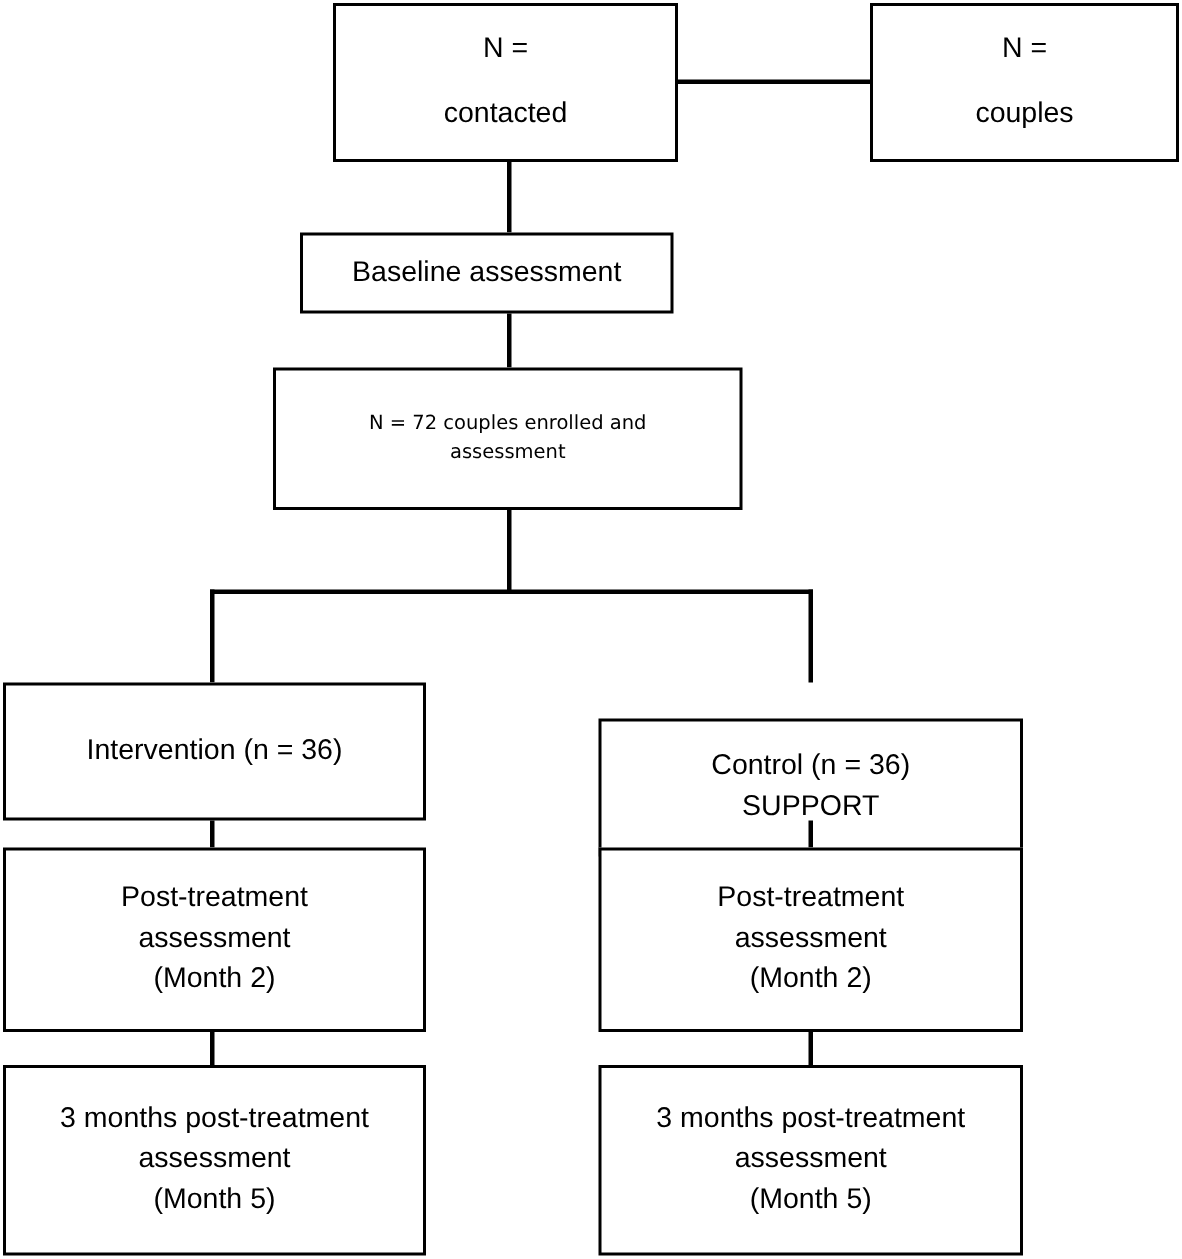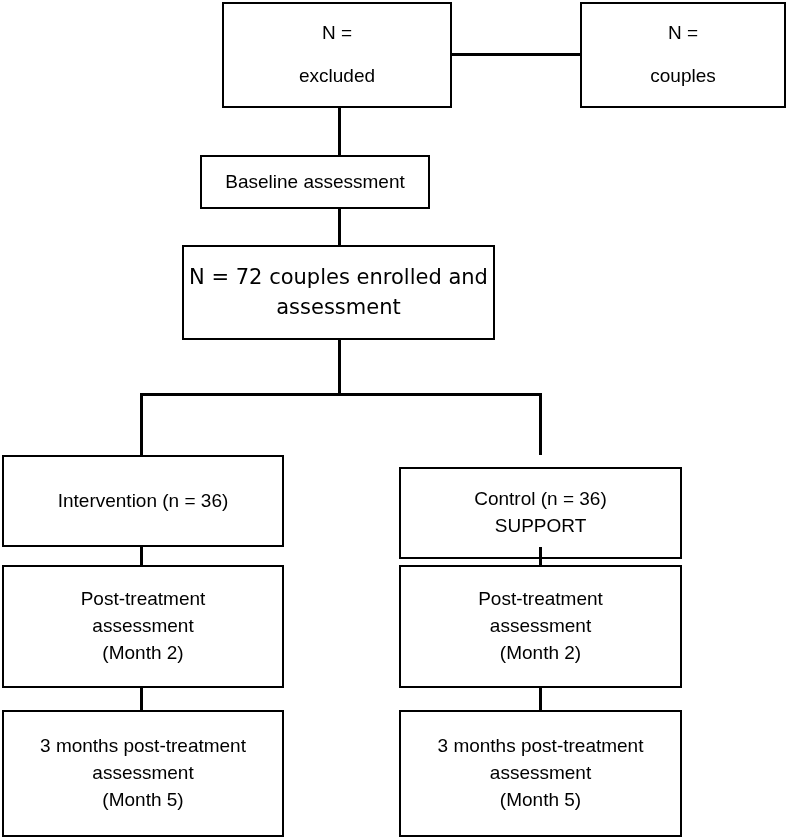--- a/index.html
+++ b/index.html
@@ -29,69 +29,69 @@
     font-size: 19px;
     line-height: 1.42;
     color: #000000;
   }
   .node .line { display: block; white-space: nowrap; }
   
   .node.spaced { justify-content: space-evenly; }
   .node.spaced .line { padding: 0; }
   .node.serif-ish {
     font-family: "DejaVu Sans", sans-serif;
-    font-size: 21px;
+    font-size: 13px;
   }
   .connector {
     position: absolute;
     background: #000000;
   }
   .connector.v { width: 3px; }
   .connector.h { height: 3px; }
 </style>
 </head>
 <body>
 
 <div id="flowchart">
 
   <div class="node spaced" style="left:222px; top:2px; width:230px; height:106px;">
     <span class="line">N =</span>
-    <span class="line">excluded</span>
+    <span class="line">contacted</span>
   </div>
 
   <div class="node spaced" style="left:580px; top:2px; width:206px; height:106px;">
     <span class="line">N =</span>
     <span class="line">couples</span>
   </div>
 
   <div class="connector h" style="left:452px; top:53px; width:128px;"></div>
 
   <div class="connector v" style="left:338px; top:108px; height:47px;"></div>
 
-  <div class="node" style="left:200px; top:155px; width:230px; height:54px;">
+  <div class="node" style="left:200px; top:155px; width:249px; height:54px;">
     <span class="line">Baseline assessment</span>
   </div>
 
   <div class="connector v" style="left:338px; top:209px; height:36px;"></div>
 
   <div class="node serif-ish" style="left:182px; top:245px; width:313px; height:95px;">
     <span class="line">N = 72 couples enrolled and</span>
     <span class="line">assessment</span>
   </div>
 
   <div class="connector v" style="left:338px; top:340px; height:56px;"></div>
   <div class="connector h" style="left:140px; top:393px; width:402px;"></div>
   <div class="connector v" style="left:140px; top:393px; height:62px;"></div>
   <div class="connector v" style="left:539px; top:393px; height:62px;"></div>
 
   <div class="node" style="left:2px; top:455px; width:282px; height:92px;">
     <span class="line">Intervention (n = 36)</span>
   </div>
 
-  <div class="node" style="left:399px; top:467px; width:283px; height:92px;">
+  <div class="node" style="left:399px; top:479px; width:283px; height:92px;">
     <span class="line">Control (n = 36)</span>
     <span class="line">SUPPORT</span>
   </div>
 
   <div class="connector v" style="left:140px; top:547px; height:18px;"></div>
   <div class="connector v" style="left:539px; top:547px; height:18px;"></div>
 
   <div class="node" style="left:2px; top:565px; width:282px; height:123px;">
     <span class="line">Post-treatment</span>
     <span class="line">assessment</span>

